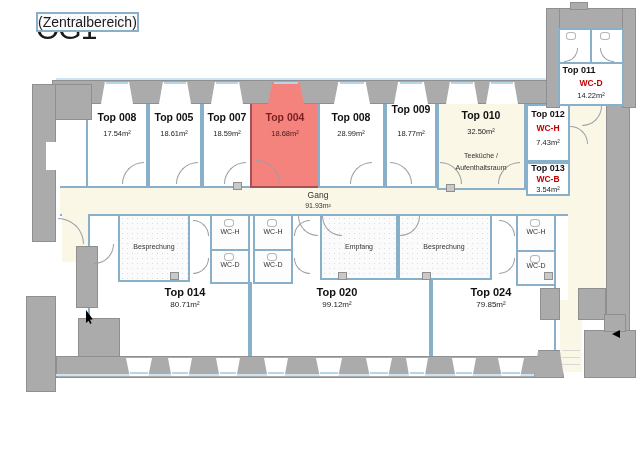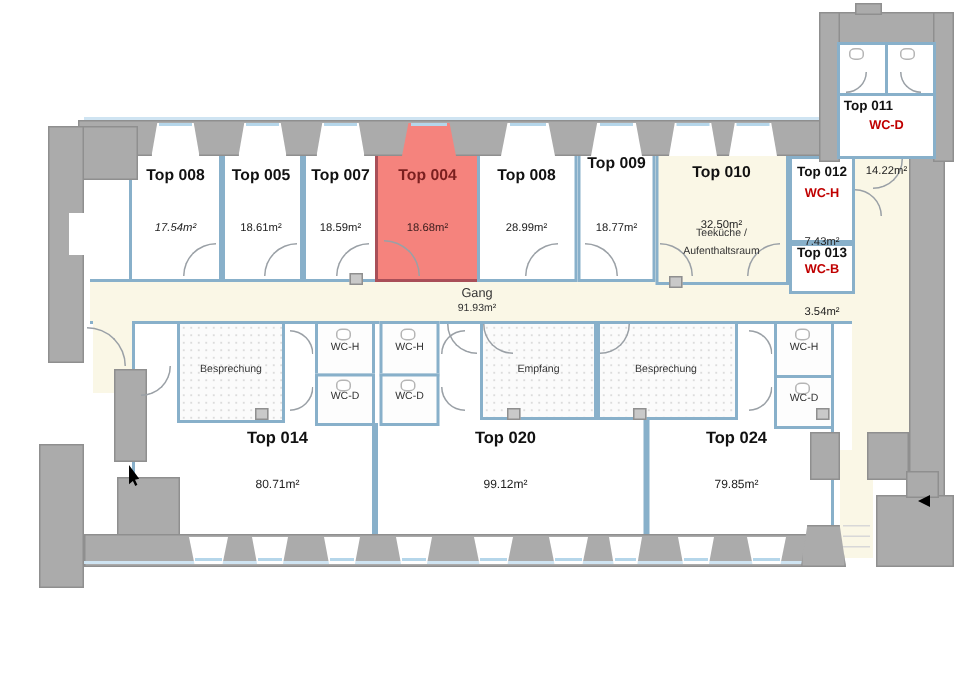--- a/index.html
+++ b/index.html
@@ -23,39 +23,43 @@
   .pillar-b{position:absolute;background:#ababab;border:1px solid #8f8f8f;clip-path:polygon(14% 0,86% 0,100% 100%,0 100%);}
   .arc{position:absolute;box-sizing:border-box;border:1px solid #9aa0a6;background:transparent;}
   .arc-tl{border-radius:100% 0 0 0;border-right:none;border-bottom:none;}
   .arc-tr{border-radius:0 100% 0 0;border-left:none;border-bottom:none;}
   .arc-bl{border-radius:0 0 0 100%;border-right:none;border-top:none;}
   .arc-br{border-radius:0 0 100% 0;border-left:none;border-top:none;}
   .fix{position:absolute;box-sizing:border-box;width:10px;height:8px;border:1px solid #b5b5b5;border-radius:40%;background:#fff;}
   .jbox{position:absolute;box-sizing:border-box;width:9px;height:8px;background:#c9c9c9;border:1px solid #8f8f8f;}
   .rname{position:absolute;font-weight:bold;font-size:10.5px;color:#111;text-align:center;line-height:1.1;}
   .rname-sm{position:absolute;font-weight:bold;font-size:9px;color:#111;text-align:center;line-height:1.1;}
-  .rarea{position:absolute;font-size:7.5px;color:#222;text-align:center;line-height:1.1;margin-top:18px;}
+  .rarea{position:absolute;font-size:7.5px;color:#222;text-align:center;line-height:1.1;}
   .slabel{position:absolute;font-size:7px;color:#333;text-align:center;line-height:1.1;}
   .wcred{position:absolute;font-weight:bold;font-size:8.5px;color:#c00000;text-align:center;line-height:1.1;}
   .gang{position:absolute;font-size:8.5px;color:#333;text-align:center;line-height:1.1;}
   .title{position:absolute;left:36px;top:12px;display:flex;align-items:baseline;gap:6px;color:#1a1a1a;}
   .title .main{font-size:30px;letter-spacing:-1px;}
   .title .sub{font-size:14px;}
   .redname{color:#7a1f1f;}
   .redarea{color:#402020;}
   .cursor{position:absolute;width:10px;height:14px;background:#000;
           clip-path:polygon(0 0,0 92%,26% 76%,42% 100%,56% 94%,40% 70%,68% 66%);}
   .tri-left{position:absolute;width:0;height:0;border-top:4px solid transparent;border-bottom:4px solid transparent;border-right:8px solid #000;}
   .steps{position:absolute;background:#d8d8d8;height:1px;}
 </style>
 </head>
 <body>
 
 <div class="plan">
 
+  <div class="title">
+    <span class="main">OG1</span>
+    <span class="sub">(Zentralbereich)</span>
+  </div>
 
   <div class="cream" style="left:60px;top:186px;width:510px;height:30px;border-top:2px solid #88b0ca;border-bottom:2px solid #88b0ca;"></div>
   <div class="cream" style="left:62px;top:188px;width:58px;height:74px;"></div>
   <div class="cream" style="left:568px;top:96px;width:38px;height:206px;"></div>
   <div class="cream" style="left:560px;top:300px;width:22px;height:72px;"></div>
   <div class="steps" style="left:562px;top:350px;width:18px;"></div>
   <div class="steps" style="left:562px;top:357px;width:18px;"></div>
   <div class="steps" style="left:562px;top:364px;width:18px;"></div>
 
   <div class="room" style="left:86px;top:100px;width:62px;height:88px;"></div>
@@ -178,21 +182,21 @@
   <div class="fix" style="left:530px;top:255px;"></div>
 
   <div class="jbox" style="left:233px;top:182px;"></div>
   <div class="jbox" style="left:446px;top:184px;"></div>
   <div class="jbox" style="left:170px;top:272px;"></div>
   <div class="jbox" style="left:338px;top:272px;"></div>
   <div class="jbox" style="left:422px;top:272px;"></div>
   <div class="jbox" style="left:544px;top:272px;"></div>
 
   <div class="rname" style="left:77px;top:112px;width:80px;">Top 008</div>
-  <div class="rarea" style="left:77px;top:130px;width:80px;font-style:italic;">17.54m²</div>
+  <div class="rarea" style="left:77px;top:130px;width:80px;">17.54m²</div>
   <div class="rname" style="left:134px;top:112px;width:80px;">Top 005</div>
   <div class="rarea" style="left:134px;top:130px;width:80px;">18.61m²</div>
   <div class="rname" style="left:187px;top:112px;width:80px;">Top 007</div>
   <div class="rarea" style="left:187px;top:130px;width:80px;">18.59m²</div>
   <div class="rname redname" style="left:245px;top:112px;width:80px;">Top 004</div>
   <div class="rarea redarea" style="left:245px;top:130px;width:80px;">18.68m²</div>
   <div class="rname" style="left:311px;top:112px;width:80px;">Top 008</div>
   <div class="rarea" style="left:311px;top:130px;width:80px;">28.99m²</div>
   <div class="rname" style="left:371px;top:104px;width:80px;">Top 009</div>
   <div class="rarea" style="left:371px;top:130px;width:80px;">18.77m²</div>

